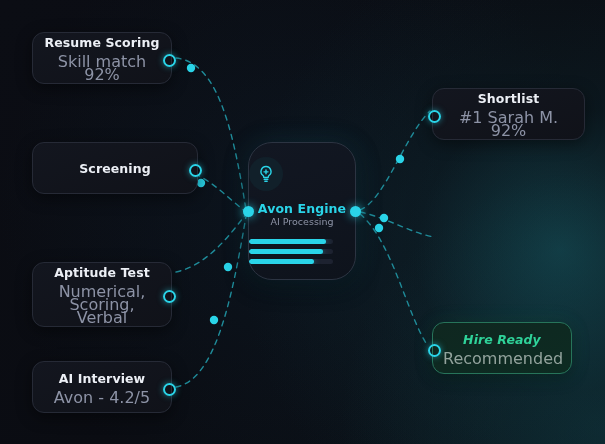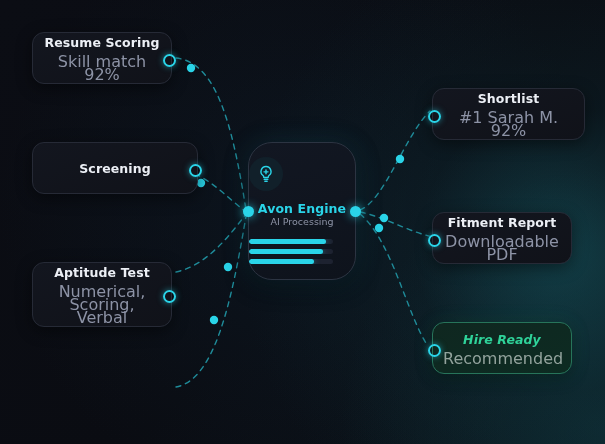--- a/index.html
+++ b/index.html
@@ -181,20 +181,25 @@
     <div class="n-title">Screening</div>
     <span class="port right"></span>
   </div>
 
   <div class="node" id="n-aptitude" style="left:32px; top:262px; width:140px; height:65px;">
     <div class="n-title">Aptitude Test</div>
     <div class="n-sub">Numerical, Scoring, Verbal</div>
     <span class="port right"></span>
   </div>
 
+  <div class="node" id="n-interview" style="left:32px; top:361px; width:140px; height:52px;">
+    <div class="n-title">AI Interview</div>
+    <div class="n-sub">Avon - 4.2/5</div>
+    <span class="port right"></span>
+  </div>
 
   <div id="engine-node" class="node">
     <div id="engine-icon-wrap">
       <svg width="20" height="20" viewBox="0 0 24 24" fill="none" stroke="#2ad4e8" stroke-width="1.7" stroke-linecap="round" stroke-linejoin="round">
         <path d="M12 3a6 6 0 0 0-3.6 10.8c.5.4.8 1 .8 1.6v.6h5.6v-.6c0-.6.3-1.2.8-1.6A6 6 0 0 0 12 3z"></path>
         <path d="M9.8 18.2h4.4"></path>
         <path d="M10.6 20.6h2.8"></path>
         <path d="M9.6 9.4h4.8"></path>
         <path d="M12 7.2v4.4"></path>
       </svg>
@@ -215,25 +220,20 @@
     <span class="engine-port left"></span>
     <span class="engine-port right"></span>
   </div>
 
   <div class="node" id="n-shortlist" style="left:432px; top:88px; width:153px; height:52px;">
     <div class="n-title">Shortlist</div>
     <div class="n-sub">#1 Sarah M. 92%</div>
     <span class="port left"></span>
   </div>
 
-  <div class="node" id="n-fitment" style="left:432px; top:212px; width:140px; height:52px;">
-    <div class="n-title">Fitment Report</div>
-    <div class="n-sub">Downloadable PDF</div>
-    <span class="port left"></span>
-  </div>
 
   <div class="node success" id="n-hire" style="left:432px; top:322px; width:140px; height:52px;">
     <div class="n-title">Hire Ready</div>
     <div class="n-sub">Recommended</div>
     <span class="port left"></span>
   </div>
 
 </div>
 
 </body></html>

